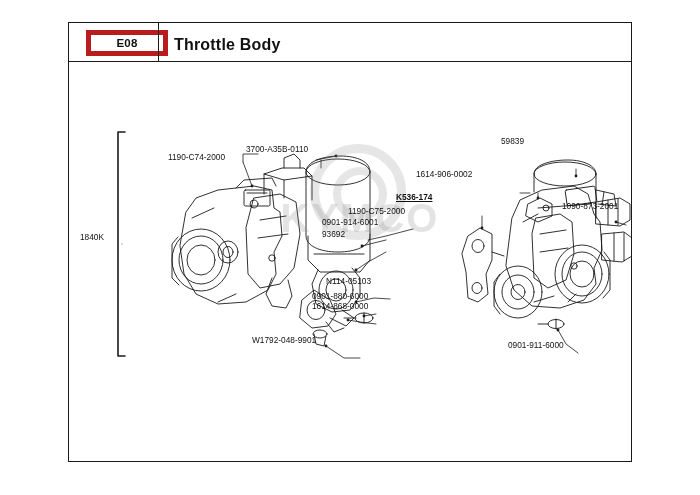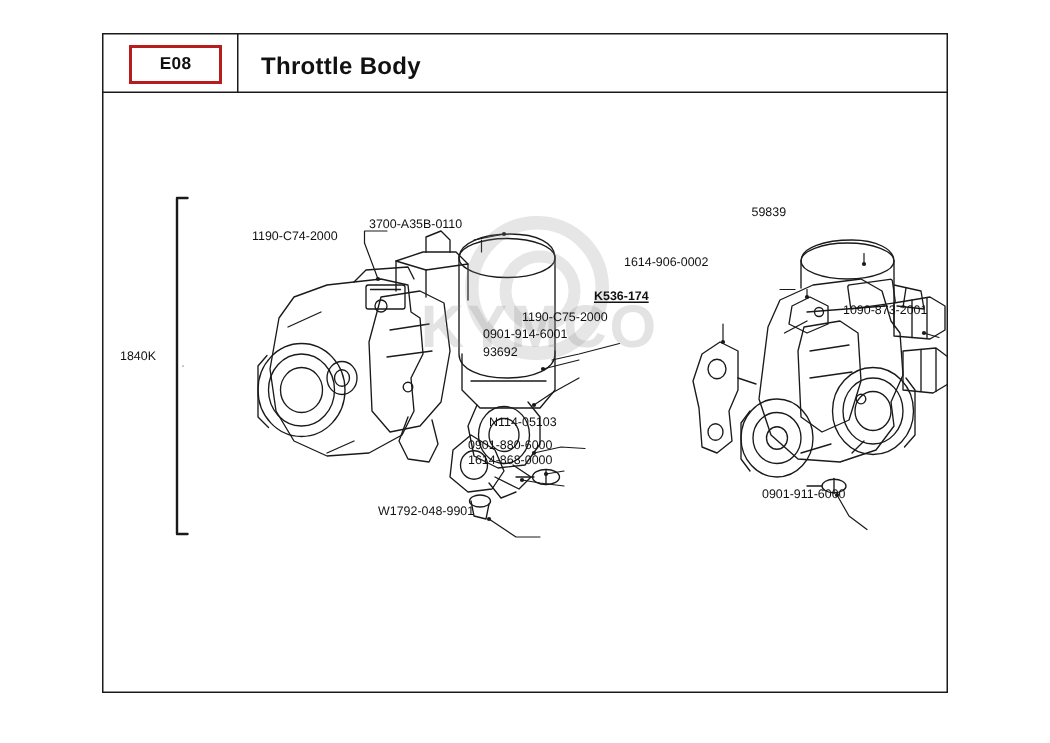--- a/index.html
+++ b/index.html
@@ -36,23 +36,23 @@
     top: 22px;
     width: 564px;
     height: 40px;
     border-bottom: 1px solid #1a1a1a;
     box-sizing: border-box;
   }
   .code-cell {
     position: absolute;
     left: 18px;
     top: 8px;
-    width: 62px;
+    width: 82px;
     height: 26px;
-    border: 2px solid #b91c1c;
+    border: 5px solid #b91c1c;
     box-sizing: border-box;
     display: flex;
     align-items: center;
     justify-content: center;
     font-size: 11.5px;
     font-weight: bold;
     letter-spacing: .2px;
   }
   .code-divider {
     position: absolute;
@@ -332,15 +332,15 @@
   <div class="lbl" style="left:322px; top:229px;">93692</div>
   <div class="lbl" style="left:326px; top:276px;">N114-05103</div>
   <div class="lbl" style="left:312px; top:291px;">0901-880-6000</div>
   <div class="lbl" style="left:312px; top:301px;">1614-868-0000</div>
   <div class="lbl" style="left:252px; top:335px;">W1792-048-9901</div>
 
   <div class="lbl" style="left:501px; top:136px;">59839</div>
   <div class="lbl" style="left:416px; top:169px;">1614-906-0002</div>
   <div class="lbl b" style="left:396px; top:192px;">K536-174</div>
   <div class="lbl" style="left:562px; top:201px;">1090-873-2001</div>
-  <div class="lbl" style="left:474px; top:324px;padding-left:34px;">0901-911-6000</div>
+  <div class="lbl" style="left:474px; top:340px;padding-left:34px;">0901-911-6000</div>
 
 </div>
 
 </body></html>

